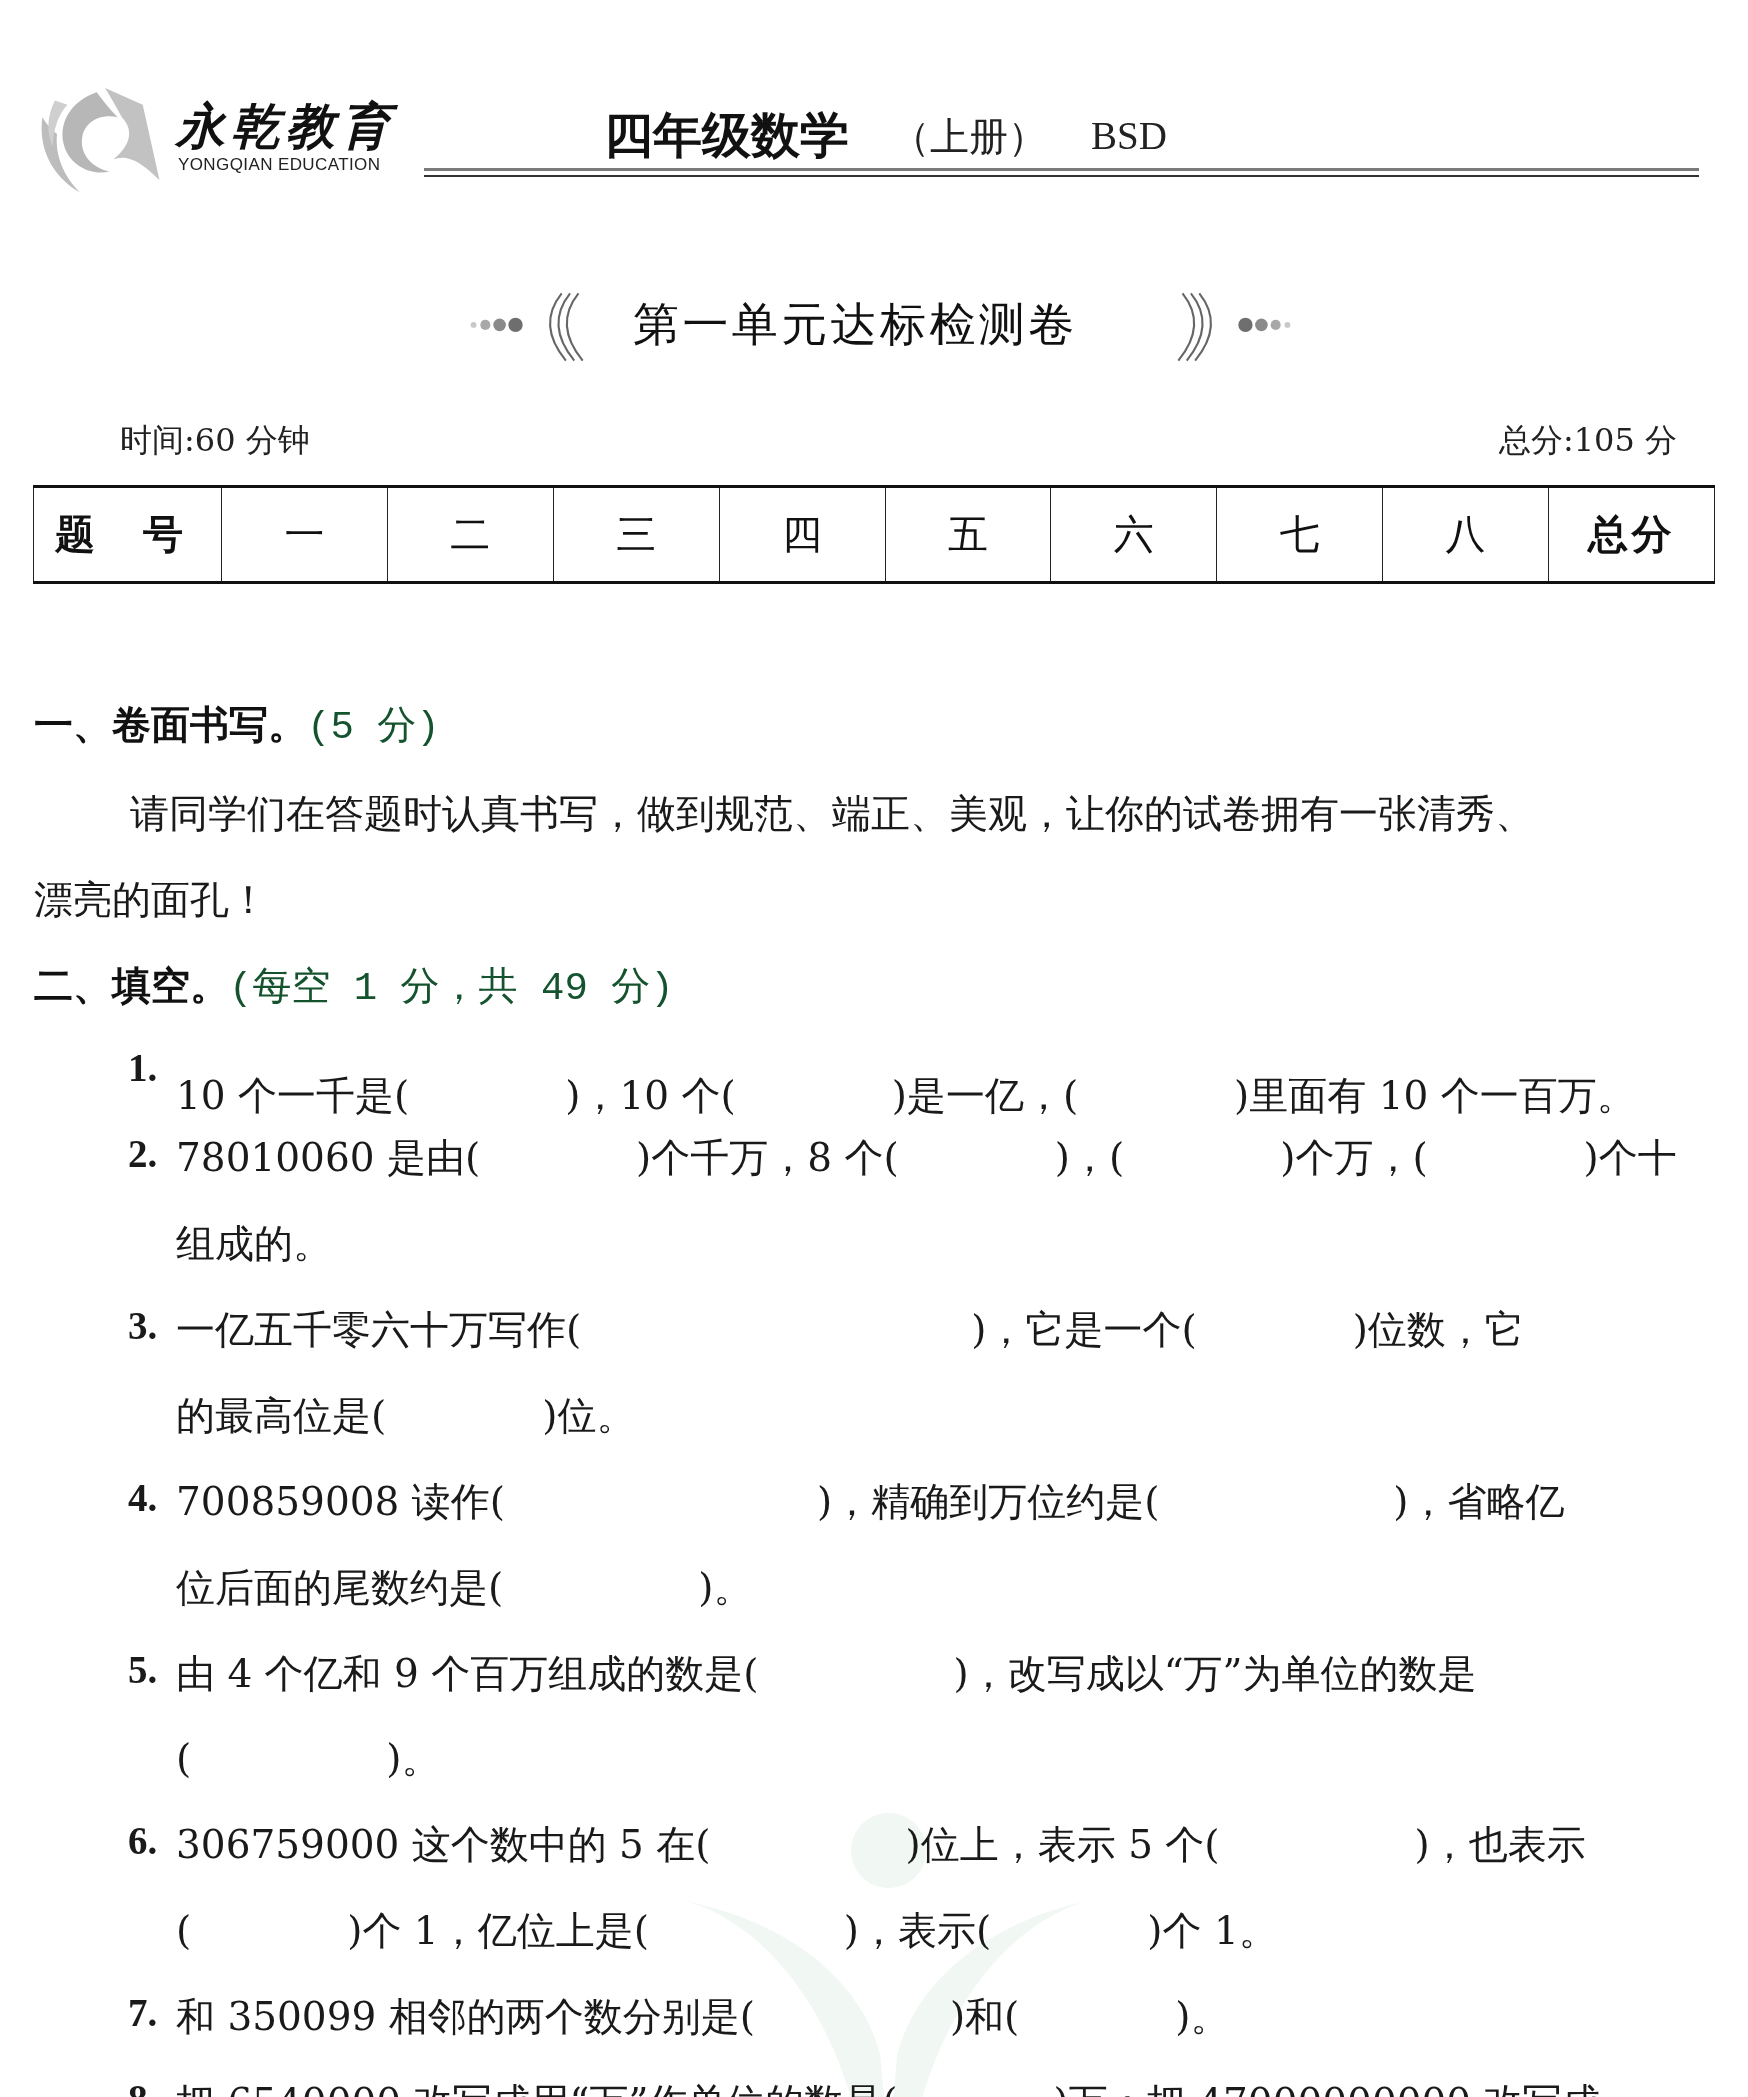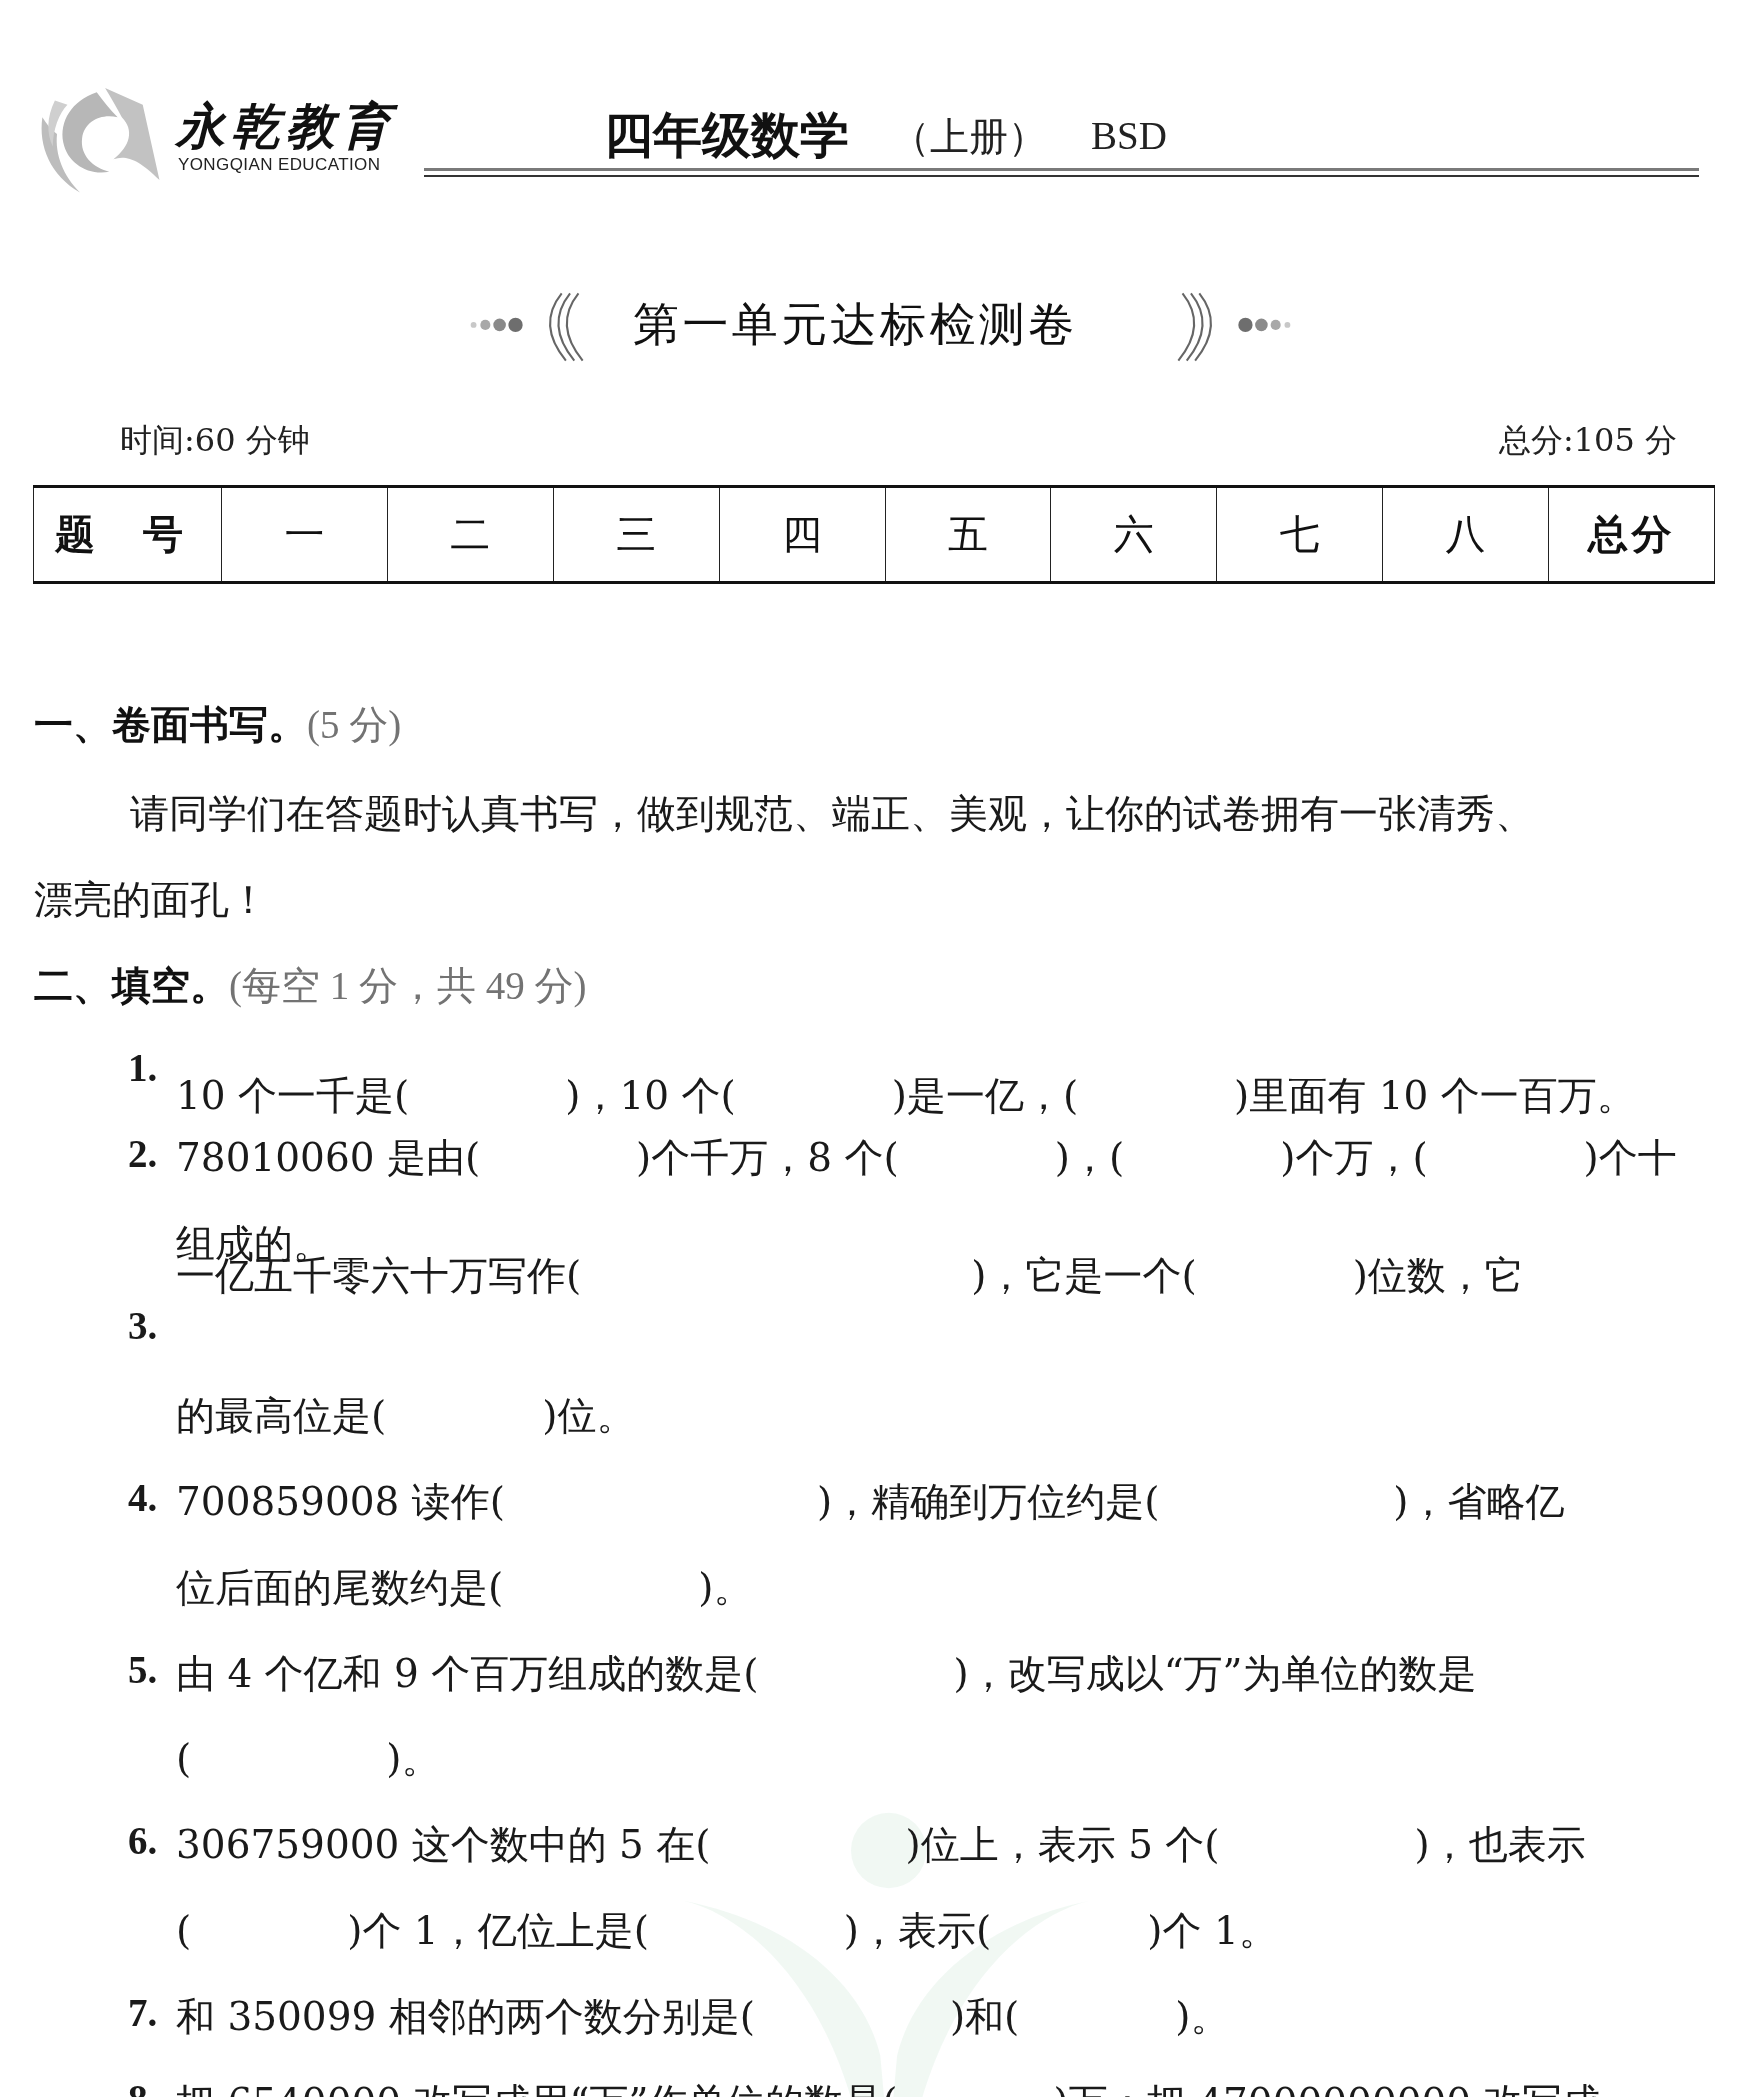--- a/index.html
+++ b/index.html
@@ -61,21 +61,21 @@
   }
   .score-table tr.head td { border-bottom: 2.5px solid #111; }
   .score-table td.label { width: 185px; letter-spacing: 17px; font-weight: bold; }
   .score-table td.total { font-weight: bold; letter-spacing: 3.4px; }
 
   
   .sec-head {
     left: 34px; font-size: 39px; font-family: "DejaVu Sans", sans-serif;
     font-weight: bold; color: #111;
   }
-  .sec-head .note { font-weight: normal; font-family: Liberation Serif, serif; color: #737373; }
+  .sec-head .note { font-weight: normal; font-family: Liberation Mono, monospace; color: #14532d; }
   .q-num { font-weight: bold; font-family: "Liberation Serif", serif; }
   .line { position: absolute; font-size: 39px; white-space: nowrap; color: #1a1a1a; }
 
   
   .wm-logo { left: 654px; top: 1804px; width: 461px; height: 378px; opacity: 0.55; }
 </style>
 </head>
 <body>
 
 <svg class="abs logo-mark" viewBox="0 0 330 270">
@@ -151,21 +151,21 @@
 </div>
 
 <div class="line q-num" style="left:128px; top:1045px;">1.</div>
 <div class="line" style="left:176px; top:1045px;margin-top:24px;">10 个一千是(　　　　)，10 个(　　　　)是一亿，(　　　　)里面有 10 个一百万。</div>
 
 <div class="line q-num" style="left:128px; top:1131px;">2.</div>
 <div class="line" style="left:176px; top:1131px;">78010060 是由(　　　　)个千万，8 个(　　　　)，(　　　　)个万，(　　　　)个十</div>
 <div class="line" style="left:176px; top:1217px;">组成的。</div>
 
 <div class="line q-num" style="left:128px; top:1303px;">3.</div>
-<div class="line" style="left:176px; top:1249px;text-align:right;">一亿五千零六十万写作(　　　　　　　　　　)，它是一个(　　　　)位数，它</div>
+<div class="line" style="left:176px; top:1303px;text-align:right;">一亿五千零六十万写作(　　　　　　　　　　)，它是一个(　　　　)位数，它</div>
 <div class="line" style="left:176px; top:1389px;">的最高位是(　　　　)位。</div>
 
 <div class="line q-num" style="left:128px; top:1475px;">4.</div>
 <div class="line" style="left:176px; top:1475px;">700859008 读作(　　　　　　　　)，精确到万位约是(　　　　　　)，省略亿</div>
 <div class="line" style="left:176px; top:1561px;">位后面的尾数约是(　　　　　)。</div>
 
 <div class="line q-num" style="left:128px; top:1647px;">5.</div>
 <div class="line" style="left:176px; top:1647px;">由 4 个亿和 9 个百万组成的数是(　　　　　)，改写成以“万”为单位的数是</div>
 <div class="line" style="left:176px; top:1732px;">(　　　　　)。</div>
 

